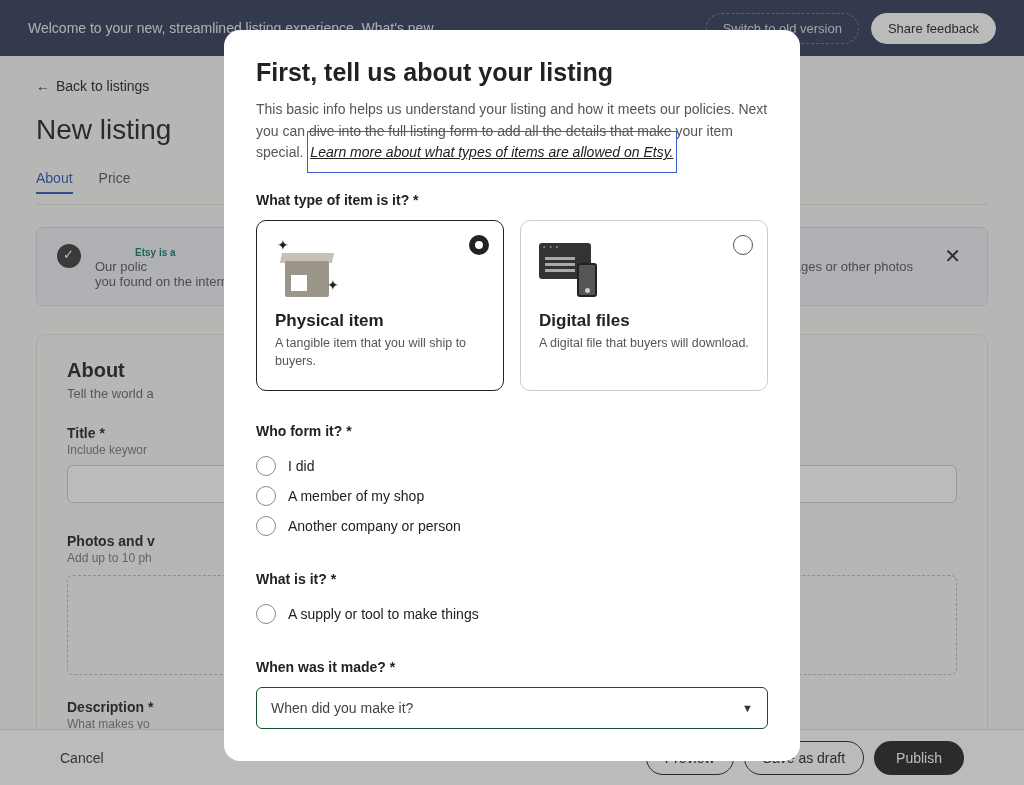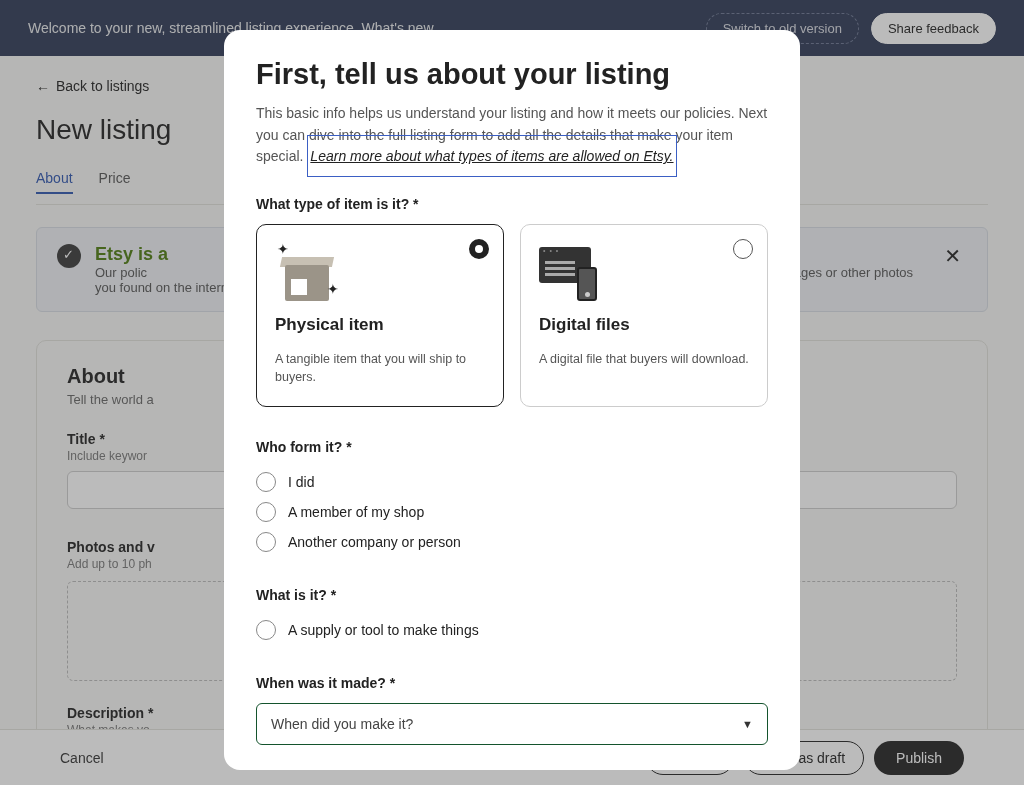--- a/index.html
+++ b/index.html
@@ -59,21 +59,21 @@
     width: 24px; height: 24px; flex: 0 0 24px;
     background: #3a3a3a;
     border-radius: 50%;
     position: relative;
   }
   .shield::after {
     content: "✓"; color: #fff; font-size: 13px;
     position: absolute; top: 3px; left: 6px;
   }
   .policy-banner .text { font-size: 13px; color: #555; max-width: 820px; }
-  .policy-banner .text strong { color: #4d7c0f; font-size: 18px; }
+  .policy-banner .text strong { color: #0f766e; font-size: 10px; margin-left: 40px; }
   .policy-banner .text a { color: #555; text-decoration: underline; }
   .close-x { font-size: 20px; cursor: pointer; color: #222; padding: 0 6px; }
   .content-card {
     margin-top: 28px;
     border: 1px solid #e0e0db;
     border-radius: 10px;
     padding: 24px 30px;
   }
   .content-card h2 { font-size: 20px; font-weight: 600; margin-bottom: 4px; }
   .content-card .subtitle { font-size: 13px; color: #666; margin-bottom: 24px; }
@@ -121,21 +121,21 @@
   }
   .modal {
     margin-top: 30px;
     width: 576px;
     max-height: 740px;
     background: #fff;
     border-radius: 16px;
     padding: 28px 32px 0 32px;
     overflow: hidden;
   }
-  .modal h2 { font-size: 29px; font-weight: 600; margin-bottom: 12px; }
+  .modal h2 { font-size: 25px; font-weight: 600; margin-bottom: 12px; }
   .modal .intro { font-size: 14px; color: #555; line-height: 1.55; margin-bottom: 28px; }
   .modal .intro a, .link-box {
     color: #222;
     text-decoration: underline;
   }
   .link-box { display: inline; }
   .learn-outline {
     border: 1.5px solid #3b5fc4;
     padding: 12px 2px;
     font-style: italic;
@@ -153,21 +153,21 @@
   .choice-card.selected { border: 1.5px solid #222; }
   .choice-card .radio-dot {
     position: absolute; top: 14px; right: 14px;
     width: 20px; height: 20px; border-radius: 50%;
     border: 1.5px solid #555; background: #fff;
   }
   .choice-card.selected .radio-dot {
     border: 6px solid #222;
     background: #fff;
   }
-  .choice-card .card-title { font-size: 17px; font-weight: 600; margin-top: 14px; margin-bottom: 16px; }
+  .choice-card .card-title { font-size: 17px; font-weight: 600; margin-top: 14px; margin-bottom: 4px; }
   .choice-card .card-desc { font-size: 12.5px; color: #555; line-height: 1.4; }
 
   .illus { height: 60px; display: flex; align-items: flex-end; }
   .box-illus {
     position: relative; width: 64px; height: 56px;
   }
   .box-illus .box {
     position: absolute; bottom: 0; left: 10px;
     width: 44px; height: 36px; background: #9b9488;
     border-radius: 2px;

